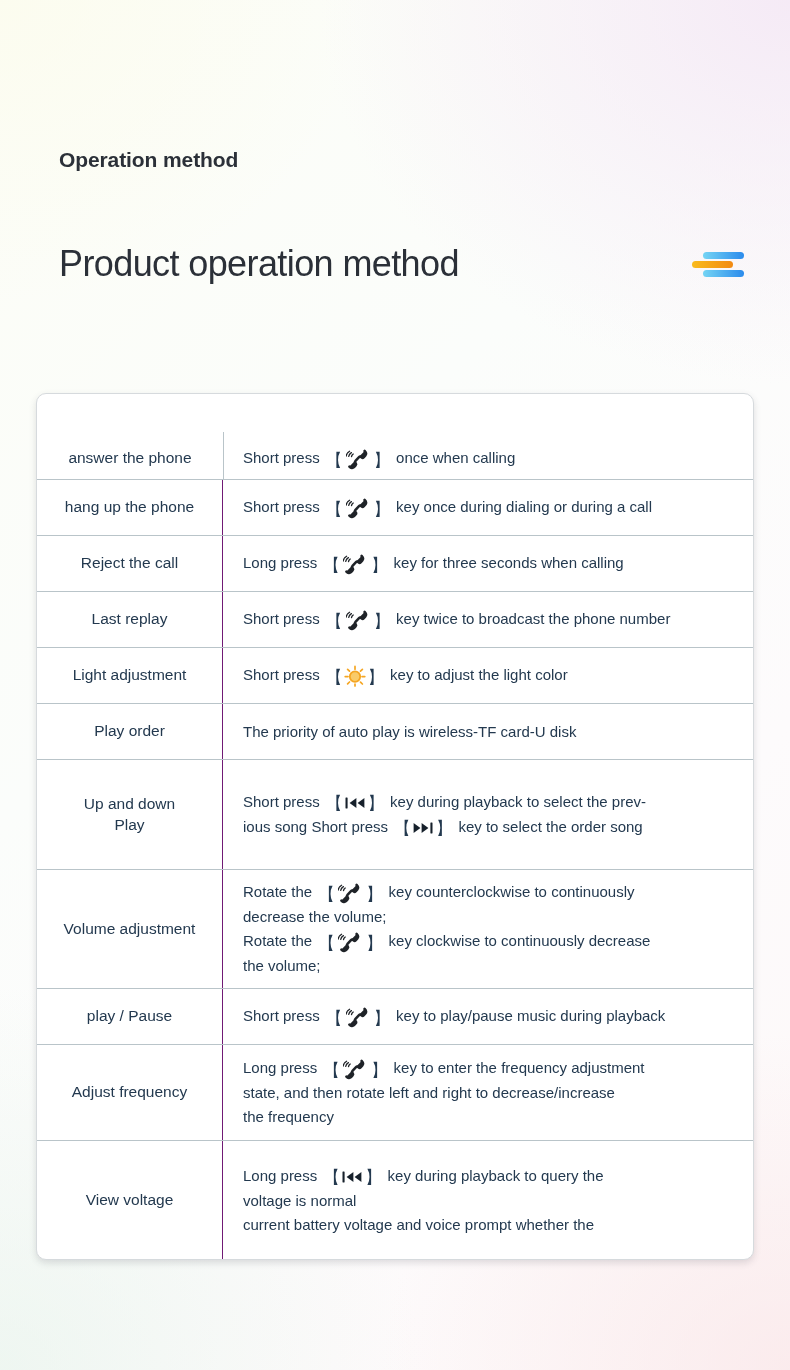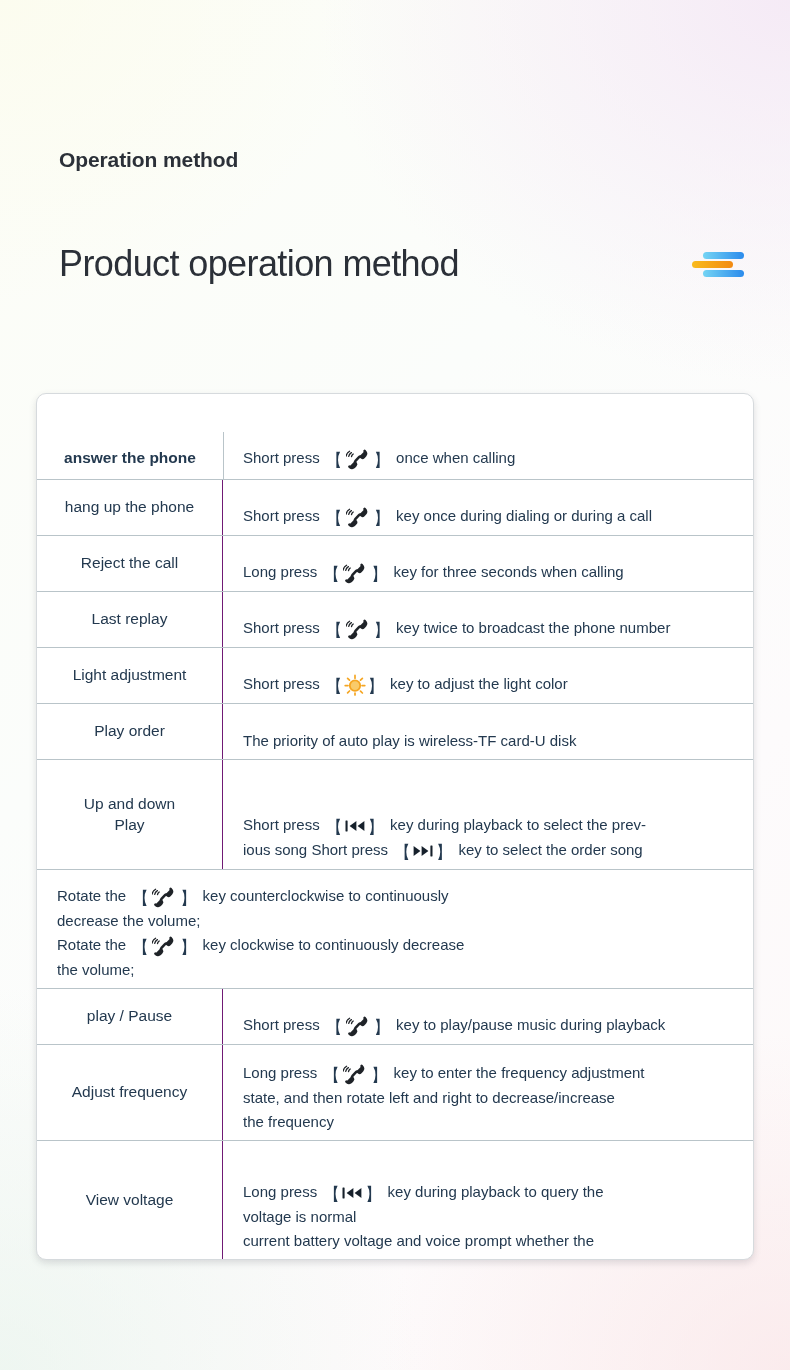--- a/index.html
+++ b/index.html
@@ -117,32 +117,32 @@
     padding:6px 10px;
     font-size:15.5px;
     color:#23394f;
     line-height:1.35;
     border-right:1px solid #701a75;
   }
 
   .cell-desc {
     flex:1 1 auto;
     display:flex;
-    align-items:flex-end;
+    align-items:center;
     padding:6px 14px 6px 20px;
     font-size:15px;
     color:#23394f;
     line-height:1.6;
   }
 
   
   .row.first { border-bottom:1px solid #b9c4c9; }
   .row.first .cell-label,
   .row.first .cell-desc { padding-top:52px; padding-bottom:8px; }
-  .row.first .cell-label { border-right:none; position:relative;font-weight:bold; }
+  .row.first .cell-label { border-right:none; position:relative; }
   .row.first .cell-label::after {
     content:"";
     position:absolute;
     right:-1px; top:38px; bottom:0;
     width:1px;
     background:#b9c4c9;
   }
 
   .r-h55  .cell-label, .r-h55  .cell-desc { min-height:55px; }
   .r-h110 .cell-label, .r-h110 .cell-desc { min-height:109px; }
@@ -363,20 +363,21 @@
               </span>
               <span class="brk">】</span>
             </span>
             <span class="t">key to select the order song</span>
           </div>
         </div>
       </div>
     </div>
 
     <div class="row r-h120">
+      <div class="cell-label">Volume adjustment</div>
       <div class="cell-desc">
         <div class="desc-lines">
           <div class="desc-line">
             <span class="t">Rotate the</span>
             <span class="keywrap">
               <span class="brk">【</span>
               <span class="glyph">
                 <svg width="24" height="22" viewBox="0 0 24 22" fill="none">
                   <path d="M18.6 3.0c1.5 1.5 1.7 3.4.6 4.6l-1.6 1.7c-.5.5-1.3.6-1.9.2l-.8-.5c-.6-.4-1.4-.3-1.9.2l-3.5 3.6c-.5.5-.6 1.3-.2 1.9l.5.8c.4.6.3 1.4-.2 1.9l-1.6 1.7c-1.2 1.2-3.1 1-4.6-.5" stroke="#1f2328" stroke-width="2.6" stroke-linecap="round" stroke-linejoin="round" fill="#1f2328"></path>
                   <path d="M7.2 6.0c-.9.6-1.5 1.5-1.7 2.5" stroke="#1f2328" stroke-width="1.3" stroke-linecap="round"></path>

